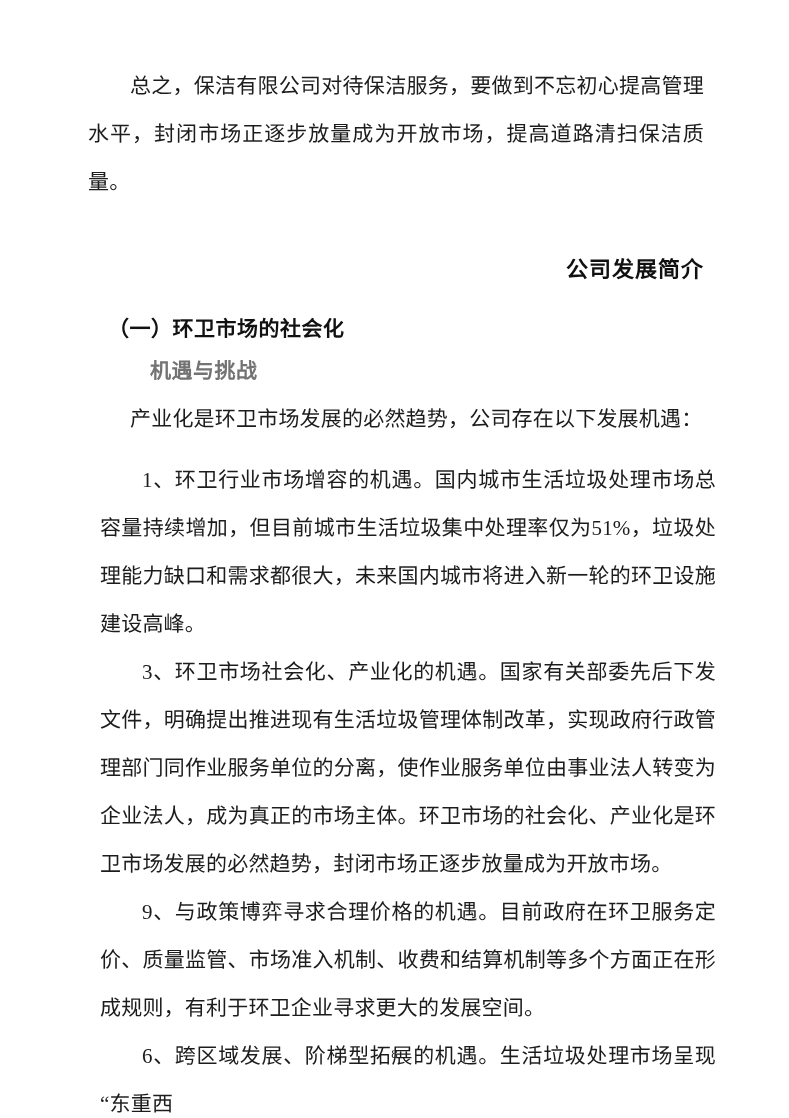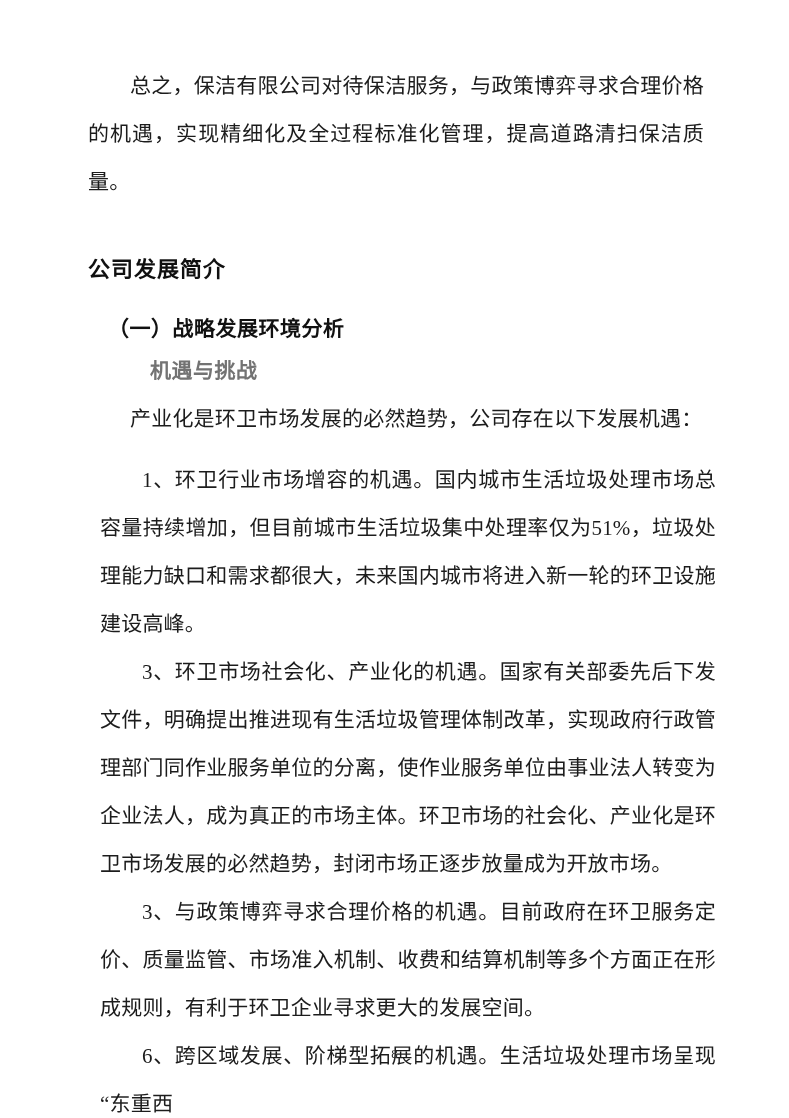--- a/index.html
+++ b/index.html
@@ -43,21 +43,21 @@
     word-break: break-all;
     color: #1c1c1c;
   }
 
   
   .doc-title {
     font-family: "Liberation Serif", "DejaVu Serif", serif;
     font-size: 22px;
     font-weight: 700;
     line-height: 48px;
-    text-align: left;
+    text-align: right;
     margin: 0;
     letter-spacing: 1px;
     color: #101010;
   }
 
   
   .heading-1 {
     font-family: "Liberation Sans", "DejaVu Sans", sans-serif;
     font-size: 21px;
     font-weight: 700;
@@ -98,41 +98,41 @@
     line-height: 16px;
     color: #2a2a2a;
   }
 </style>
 </head>
 <body>
 
 <div class="page">
 
   <div class="body-col" style="top: 62px;">
-    <p class="para">总之，保洁有限公司对待保洁服务，与政策博弈寻求合理价格的机遇，实现精细化及全过程标准化管理，提高道路清扫保洁质量。</p>
+    <p class="para">总之，保洁有限公司对待保洁服务，要做到不忘初心提高管理水平，封闭市场正逐步放量成为开放市场，提高道路清扫保洁质量。</p>
   </div>
 
   <div class="body-col" style="top: 246px;">
     <h1 class="doc-title">公司发展简介</h1>
   </div>
 
   <div class="heading-block" style="top: 308px;">
-    <h2 class="heading-1">（一）战略发展环境分析</h2>
+    <h2 class="heading-1">（一）环卫市场的社会化</h2>
   </div>
 
   <div class="heading-block" style="top: 350px;">
     <h3 class="heading-2">机遇与挑战</h3>
   </div>
 
   <div class="body-col" style="top: 395px;">
     <p class="para">产业化是环卫市场发展的必然趋势，公司存在以下发展机遇：</p>
   </div>
 
   <div class="body-col" style="top: 456px; margin-left: 12px;">
     <p class="para">1、环卫行业市场增容的机遇。国内城市生活垃圾处理市场总容量持续增加，但目前城市生活垃圾集中处理率仅为51%，垃圾处理能力缺口和需求都很大，未来国内城市将进入新一轮的环卫设施建设高峰。</p>
     <p class="para">3、环卫市场社会化、产业化的机遇。国家有关部委先后下发文件，明确提出推进现有生活垃圾管理体制改革，实现政府行政管理部门同作业服务单位的分离，使作业服务单位由事业法人转变为企业法人，成为真正的市场主体。环卫市场的社会化、产业化是环卫市场发展的必然趋势，封闭市场正逐步放量成为开放市场。</p>
-    <p class="para">3、与政策博弈寻求合理价格的机遇。目前政府在环卫服务定价、质量监管、市场准入机制、收费和结算机制等多个方面正在形成规则，有利于环卫企业寻求更大的发展空间。</p>
+    <p class="para">9、与政策博弈寻求合理价格的机遇。目前政府在环卫服务定价、质量监管、市场准入机制、收费和结算机制等多个方面正在形成规则，有利于环卫企业寻求更大的发展空间。</p>
     <p class="para">6、跨区域发展、阶梯型拓展的机遇。生活垃圾处理市场呈现“东重西</p>
   </div>
 
   <div class="page-number">8</div>
 
 </div>
 
 </body></html>

